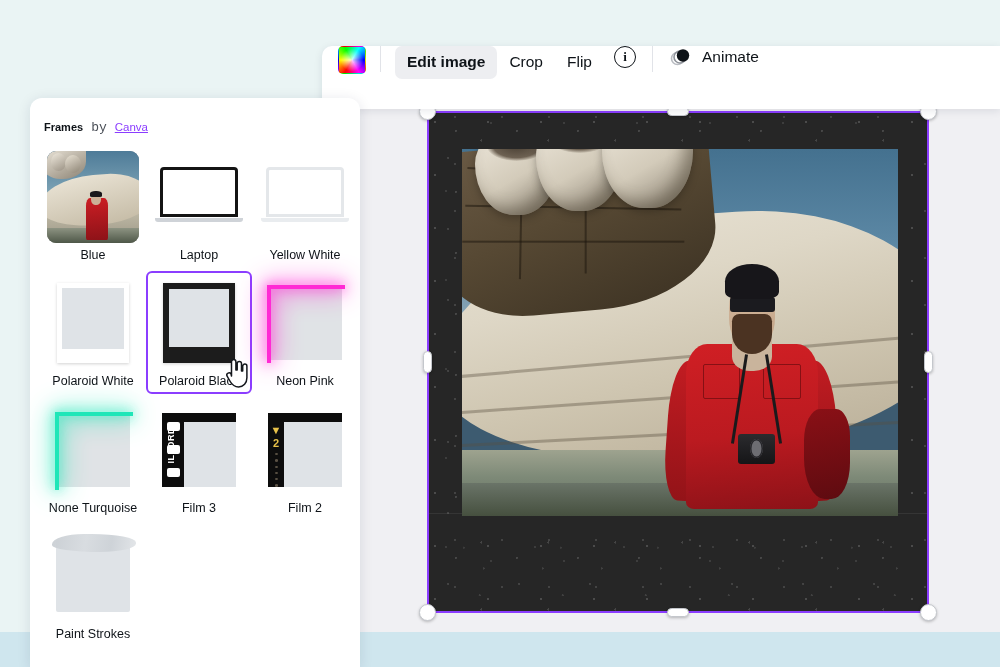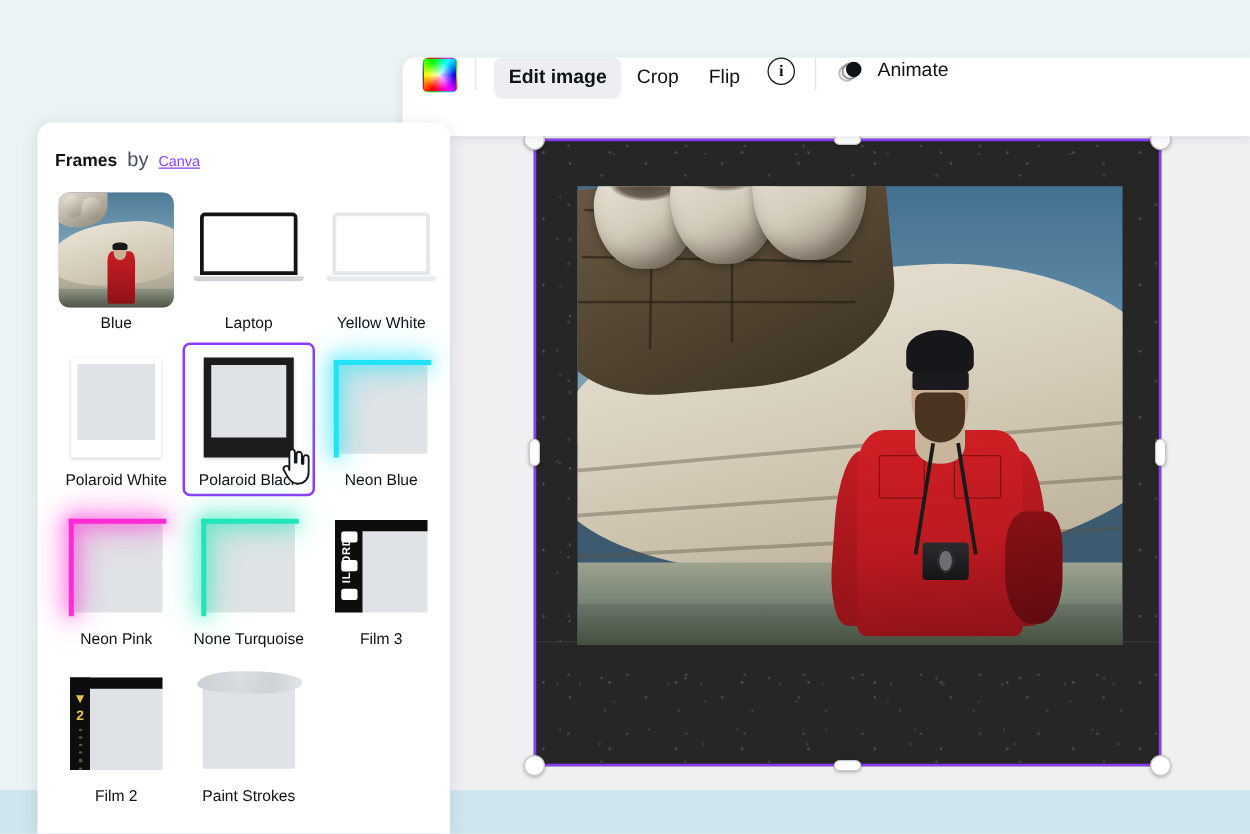--- a/index.html
+++ b/index.html
@@ -69,22 +69,22 @@
     background:#ffffff;
     border-radius:12px 12px 0 0;
     box-shadow: 0 2px 14px rgba(15,30,60,.11);
     overflow:hidden;
     z-index: 25;
   }
   #panel-header {
     display:flex; align-items:baseline; gap:8px;
     padding:22px 0 10px 14px;
   }
-  #panel-title { font-size:14px; font-weight:700; color:#0e1318;text-align:right; }
-  .by-text { font-size:16px; color:#4a4f57; }
+  #panel-title { font-size:11px; font-weight:700; color:#0e1318;text-align:right; }
+  .by-text { font-size:13px; color:#4a4f57;font-family:Liberation Mono, monospace; }
   .brand-link { font-size:11.5px; color:#8b3dff; text-decoration:underline; cursor:pointer; }
 
   #frames-grid {
     display:grid;
     grid-template-columns: repeat(3, 1fr);
     row-gap:4px;
     padding:0 10px;
   }
   .frame-cell {
     display:flex; flex-direction:column; align-items:center;
@@ -349,26 +349,20 @@
         <div class="thumb-box">
           <div class="th-polaroid black">
         <div class="pl-img"></div>
             <div class="pl-foot"></div>
           </div>
         </div>
      <div class="frame-label">Polaroid Black</div>
       </div>
       <div class="frame-cell">
         <div class="thumb-box">
-          <div class="th-neon" style="--nc:#22e2f5"></div>
-        </div>
-     <div class="frame-label">Neon Blue</div>
-      </div>
-      <div class="frame-cell">
-        <div class="thumb-box">
           <div class="th-neon" style="--nc:#ff2ad4"></div>
         </div>
      <div class="frame-label">Neon Pink</div>
       </div>
       <div class="frame-cell">
         <div class="thumb-box">
           <div class="th-neon" style="--nc:#1fe6b8"></div>
         </div>
      <div class="frame-label">None Turquoise</div>
       </div>

